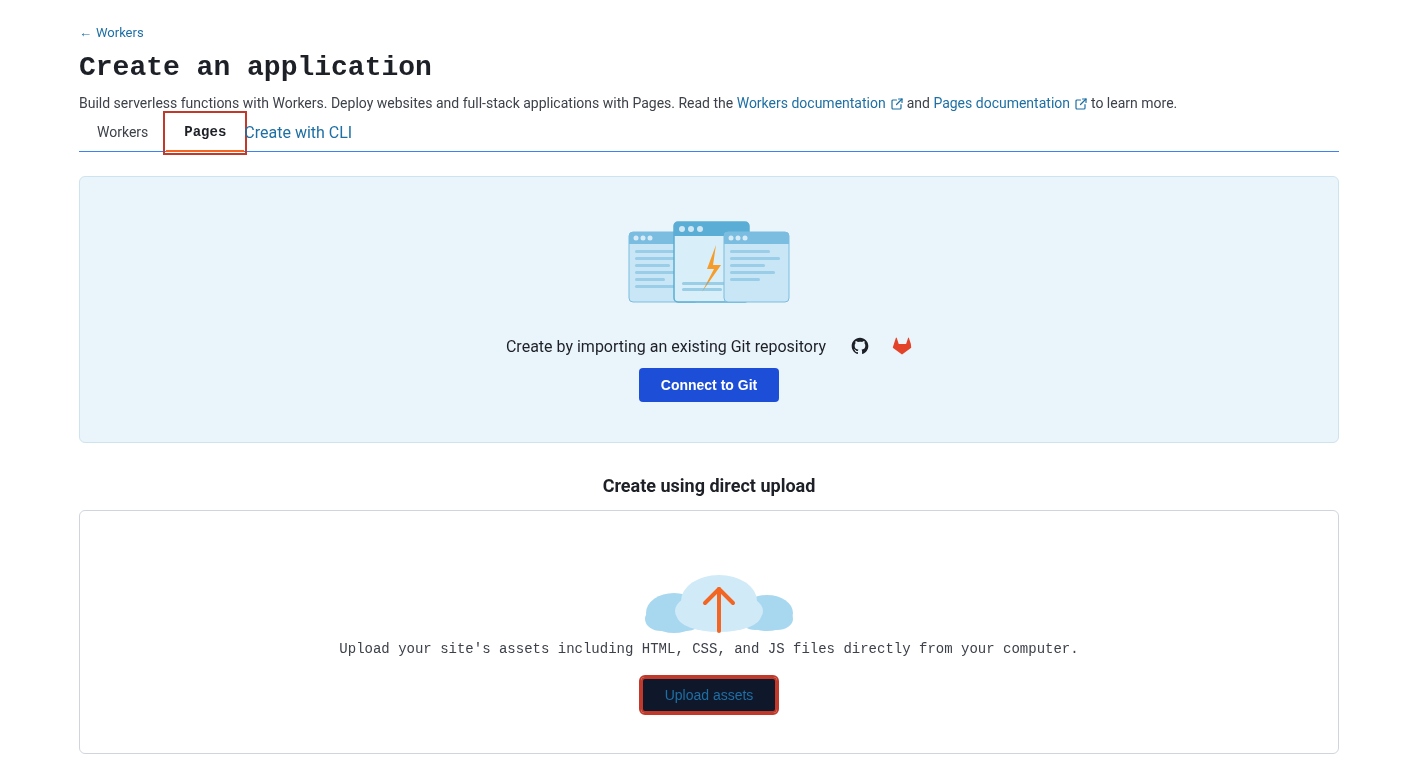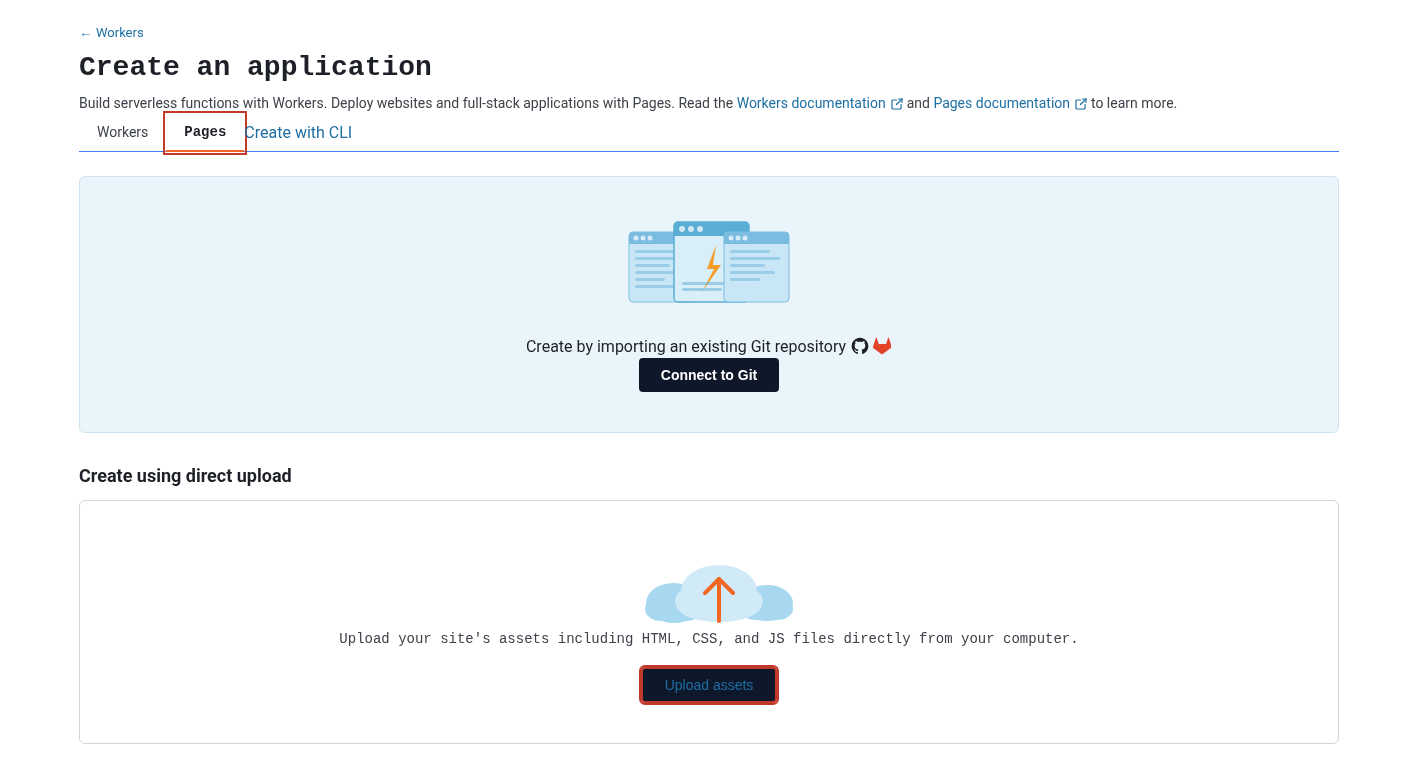--- a/index.html
+++ b/index.html
@@ -94,42 +94,43 @@
       align-items: center;
       margin-bottom: 32px;
       border: 1px solid #cde4f0;
     }
     .git-illustration {
       margin-bottom: 16px;
     }
     .git-description {
       font-size: 16px;
       color: #1d2026;
-      margin-bottom: 2px;
-      display: flex;
-      align-items: center;
-      gap: 0;
+      margin-bottom: 12px;
+      display: flex;
+      align-items: center;
+      gap: 20px;
     }
     .connect-btn {
-      background: #0f172a;
+      background: #1d4ed8;
       color: #fff;
       border: none;
       border-radius: 4px;
       padding: 9px 22px;
       font-size: 14px;
       font-weight: 600;
       cursor: pointer;
     }
 
     
     .upload-title {
       font-size: 18px;
       font-weight: 700;
       color: #1d2026;
       margin-bottom: 14px;
+      text-align: center;
     }
     .upload-section {
       border: 1px solid #d0d5dd;
       border-radius: 6px;
       padding: 40px 20px;
       display: flex;
       flex-direction: column;
       align-items: center;
       background: #fff;
     }

